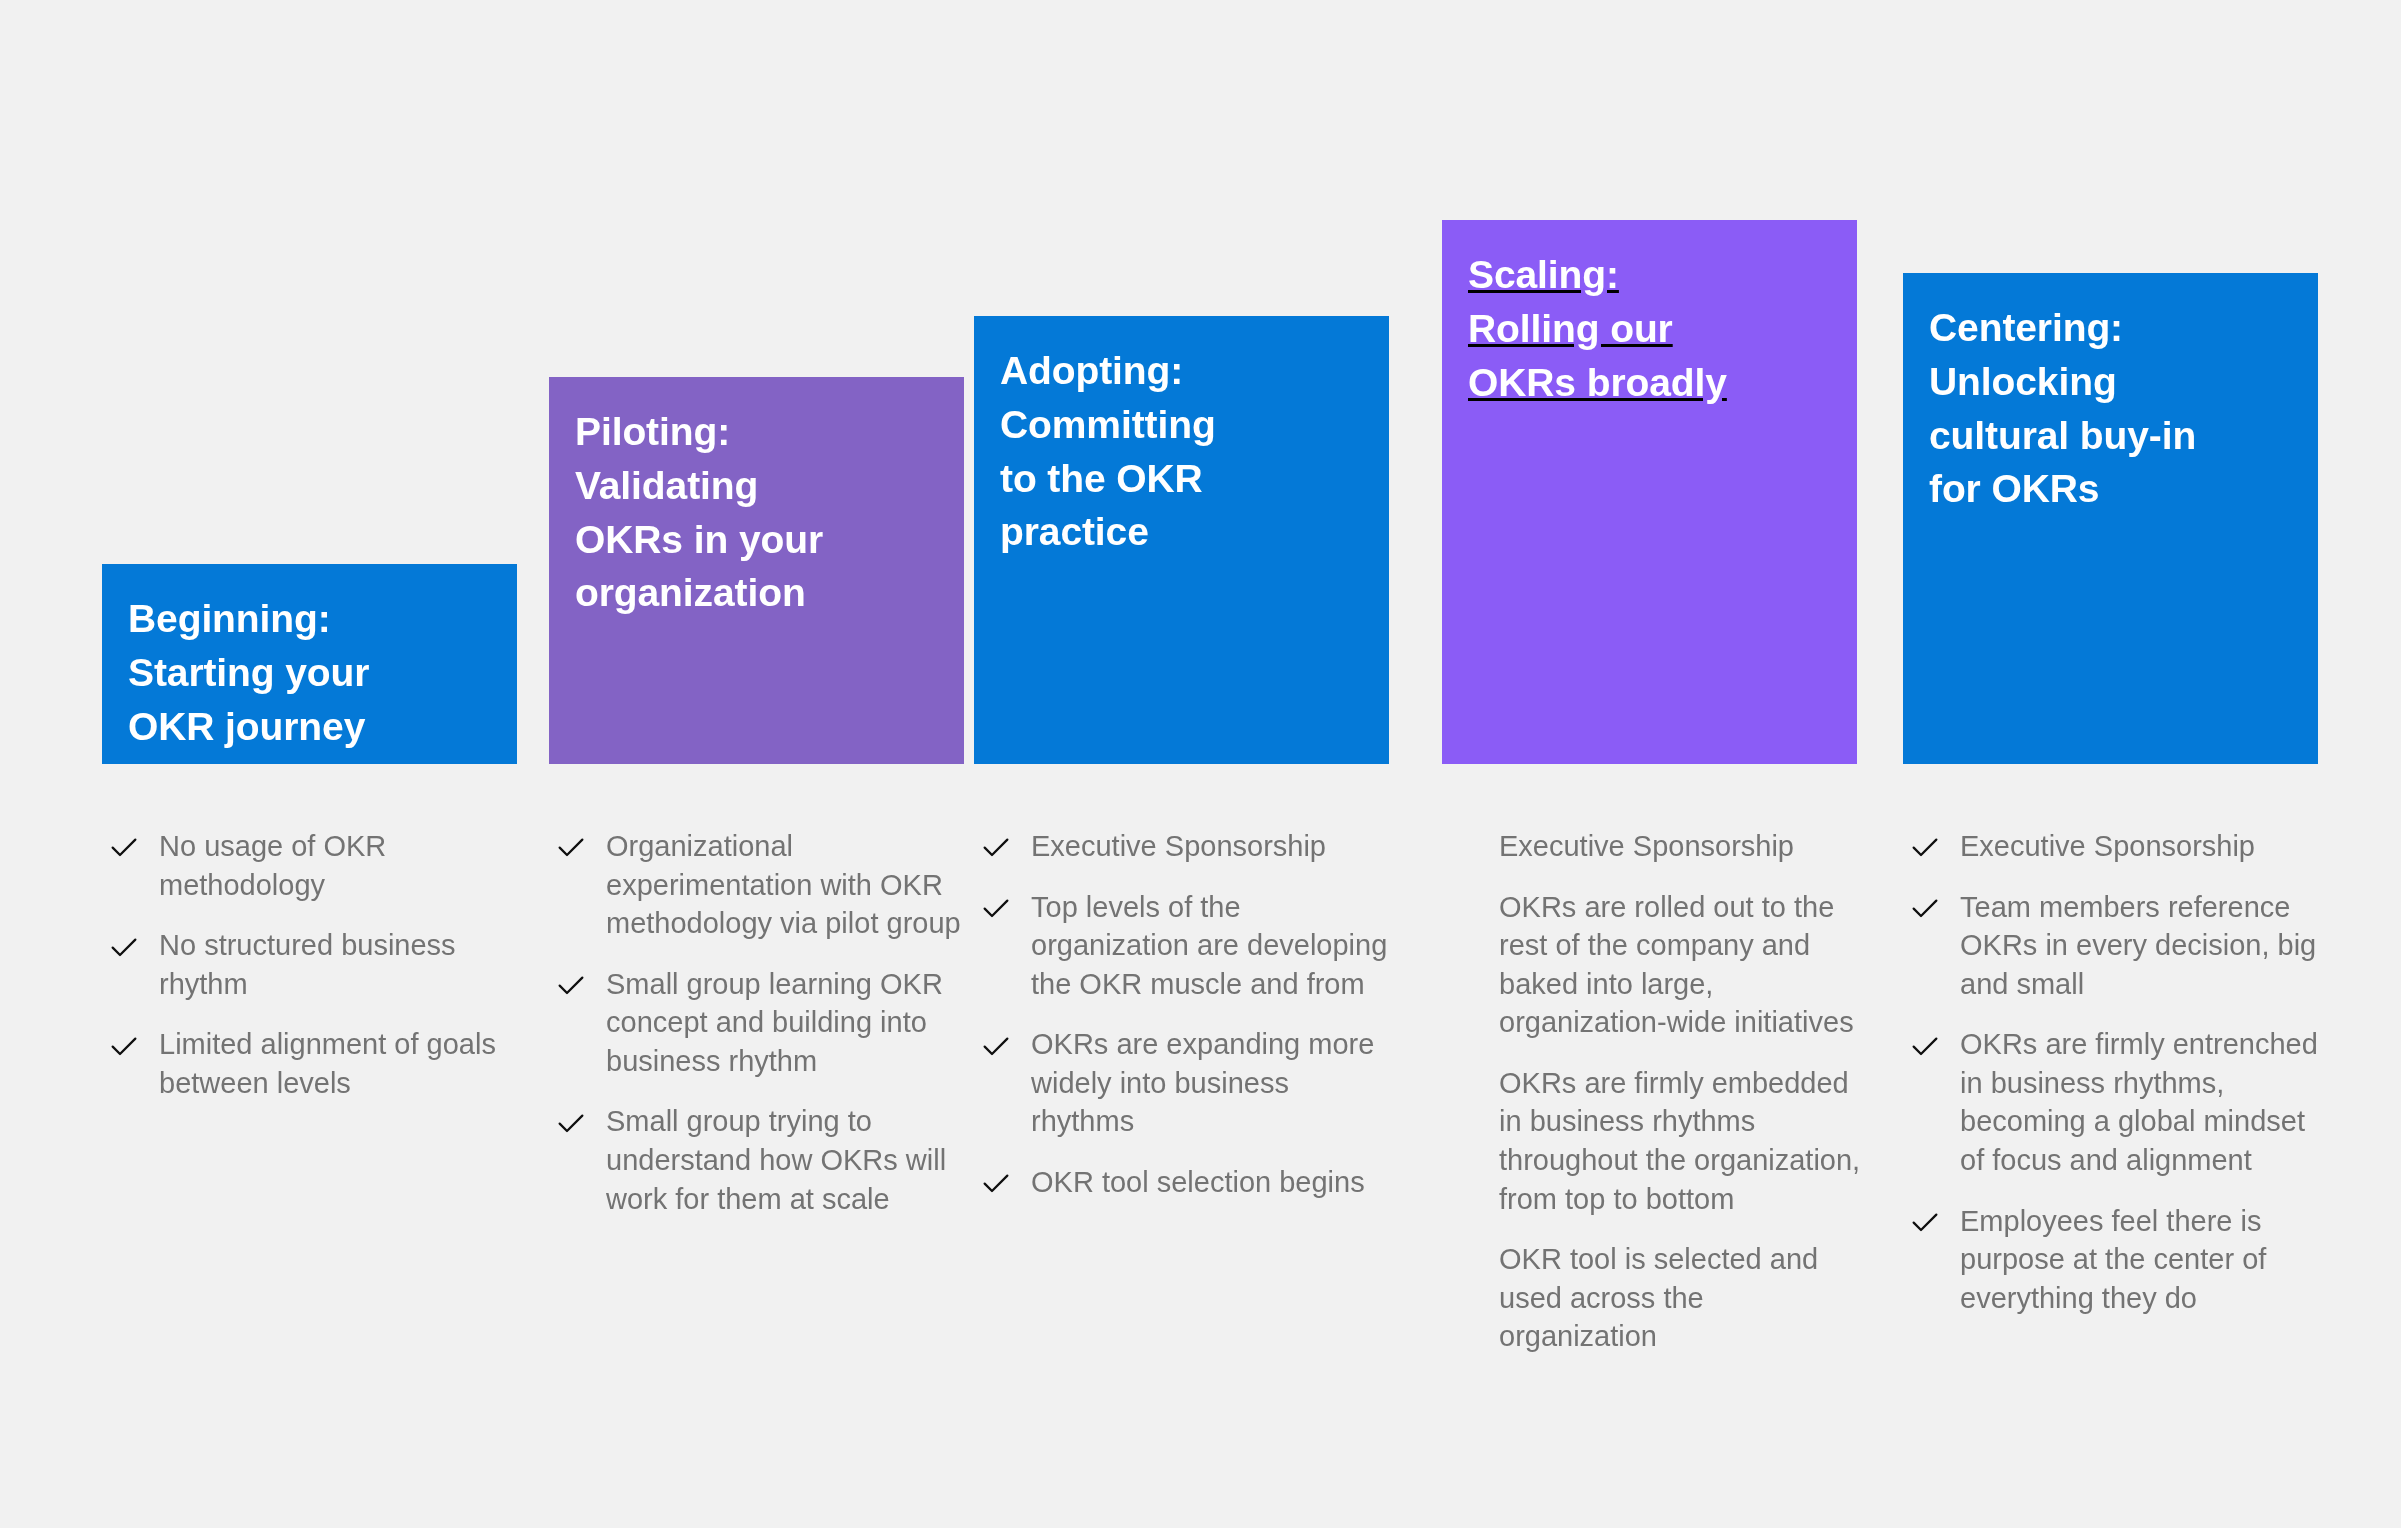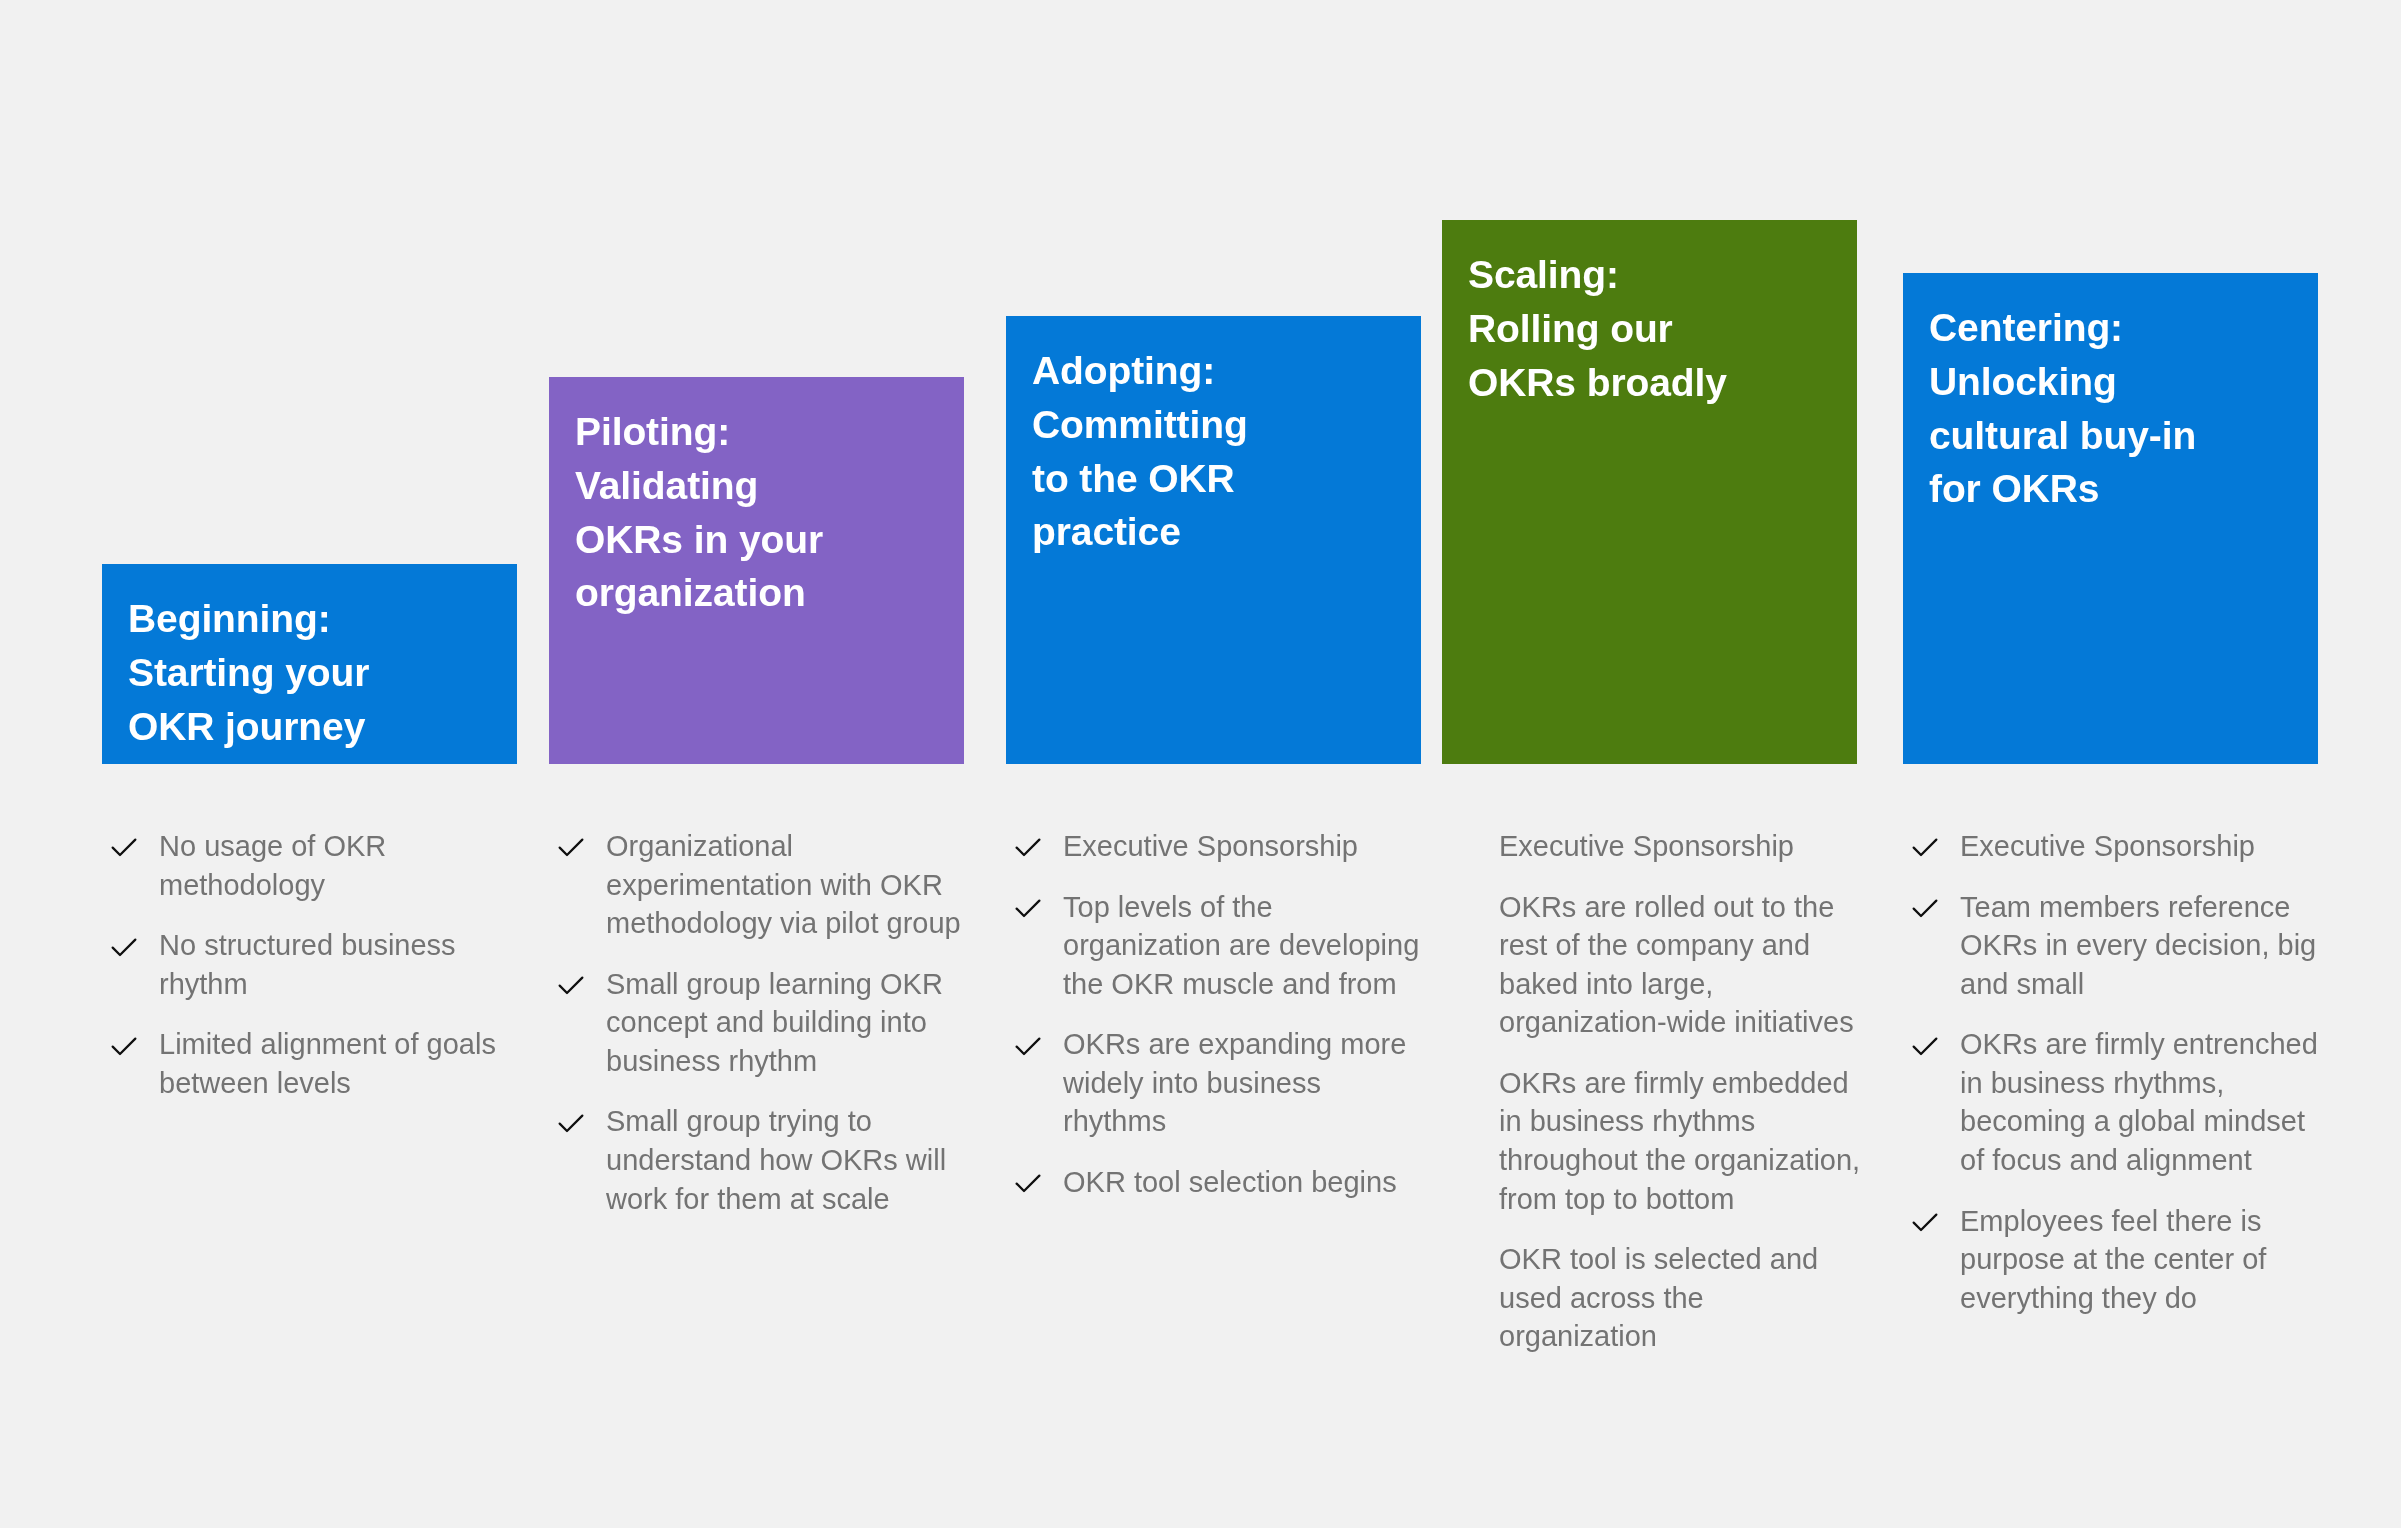--- a/index.html
+++ b/index.html
@@ -27,21 +27,21 @@
   .stage-column {
     position: absolute;
     top: 0;
     width: 415px;
     height: 1528px;
   }
 
   
   .stage-column.col-0 { left: 102px; }
   .stage-column.col-1 { left: 549px; }
-  .stage-column.col-2 { left: 1006px; }
+  .stage-column.col-2 { left: 974px; }
   .stage-column.col-3 { left: 1442px; }
   .stage-column.col-4 { left: 1903px; }
 
   
   .stage-bar {
     position: absolute;
     left: 0;
     width: 415px;
     bottom: 764px;
     box-sizing: border-box;
@@ -215,21 +215,21 @@
             <svg viewBox="0 0 24 24" fill="none" stroke="#0f0f0f" stroke-width="1.7" stroke-linecap="round" stroke-linejoin="round">
               <polyline points="3.5,12.5 9,18 20.5,6.5"></polyline>
             </svg>
           </span>
         <span>OKR tool selection begins</span>
       </li>
     </ul>
   </div>
 
   <div class="stage-column col-3">
-    <div class="stage-bar" style="background:#4d7c0f;">
+    <div class="stage-bar" style="background:#8b5cf6;text-decoration:underline;">
       <div class="stage-bar-title">Scaling:
 Rolling our
 OKRs broadly</div>
     </div>
     <div class="drifted-checks">
       
       
       
       
     </div>

